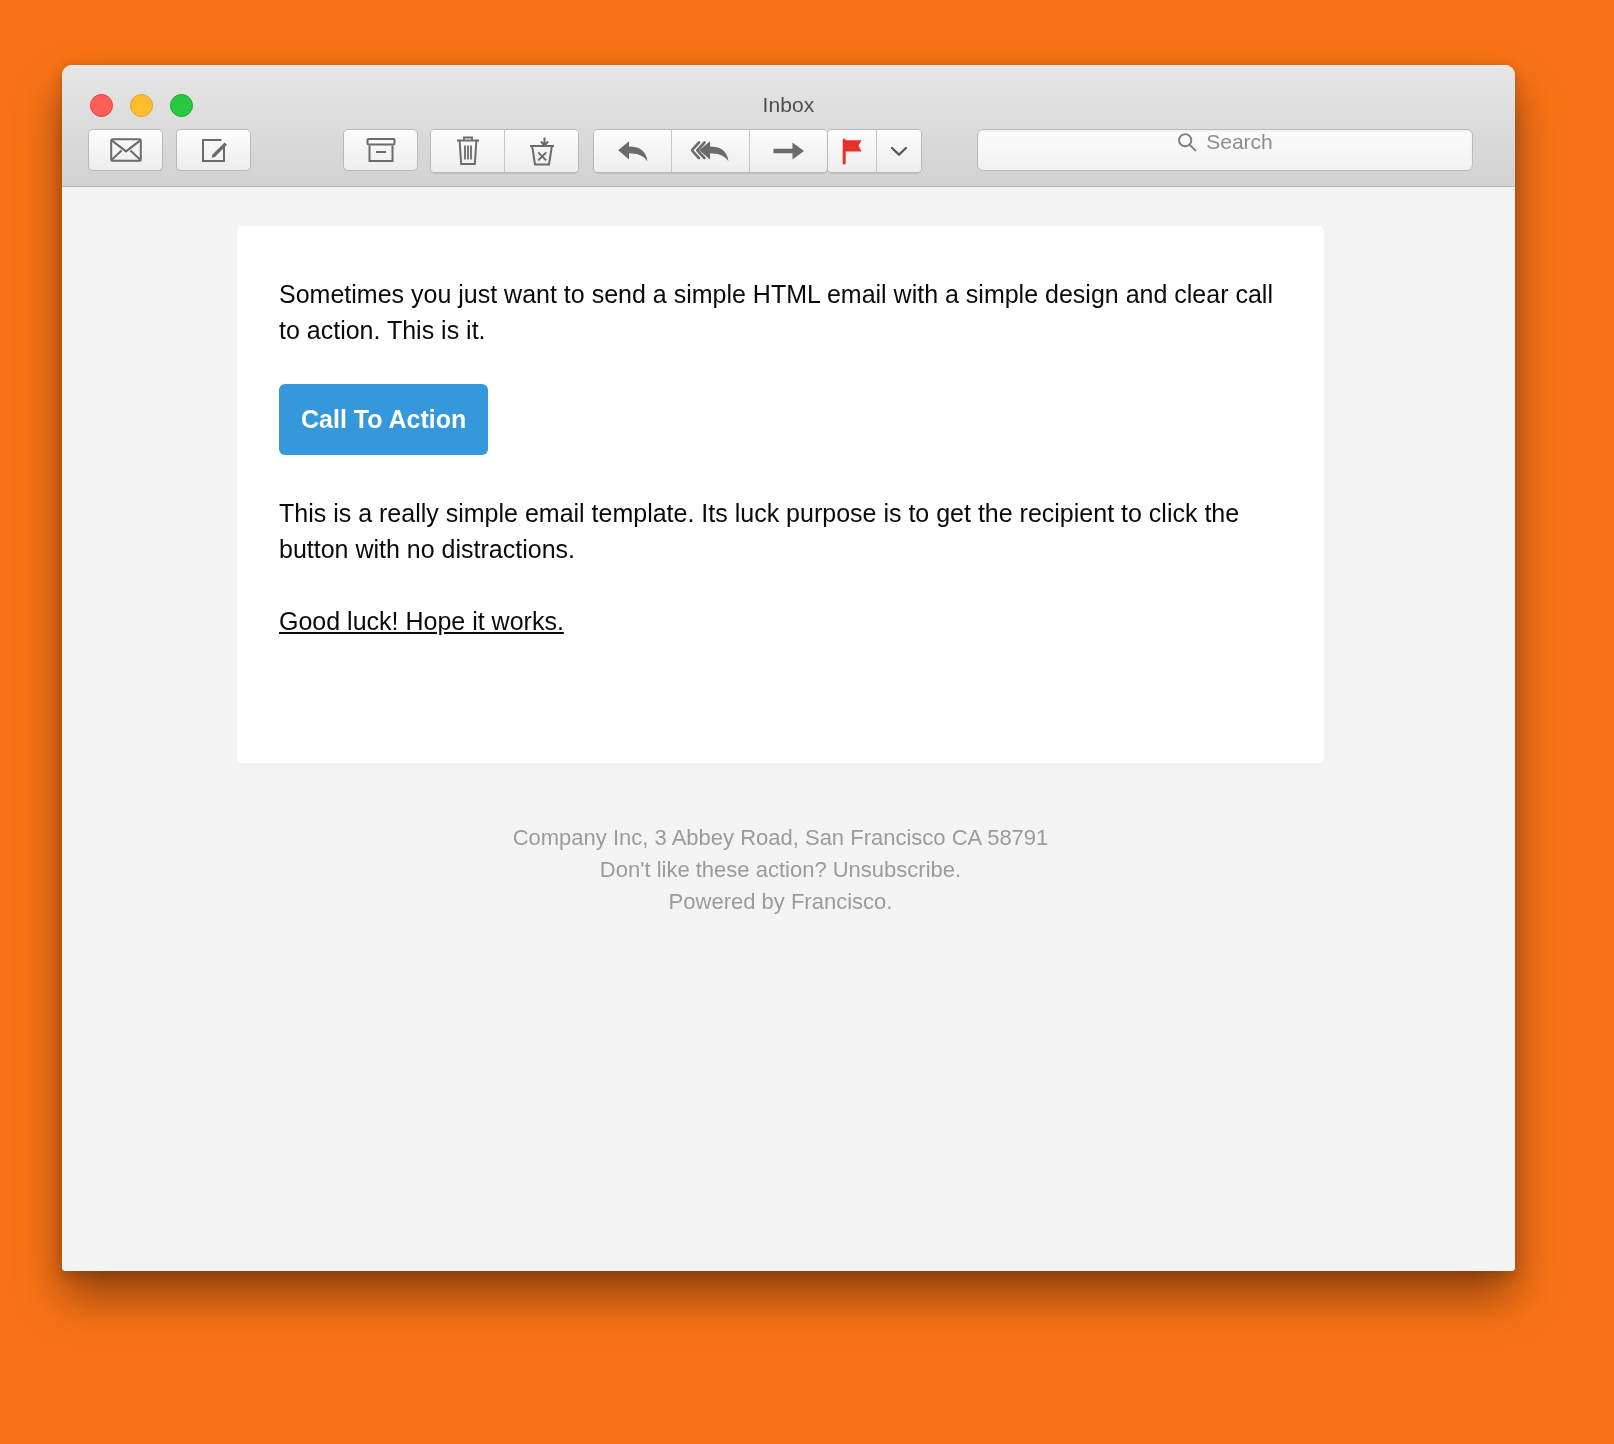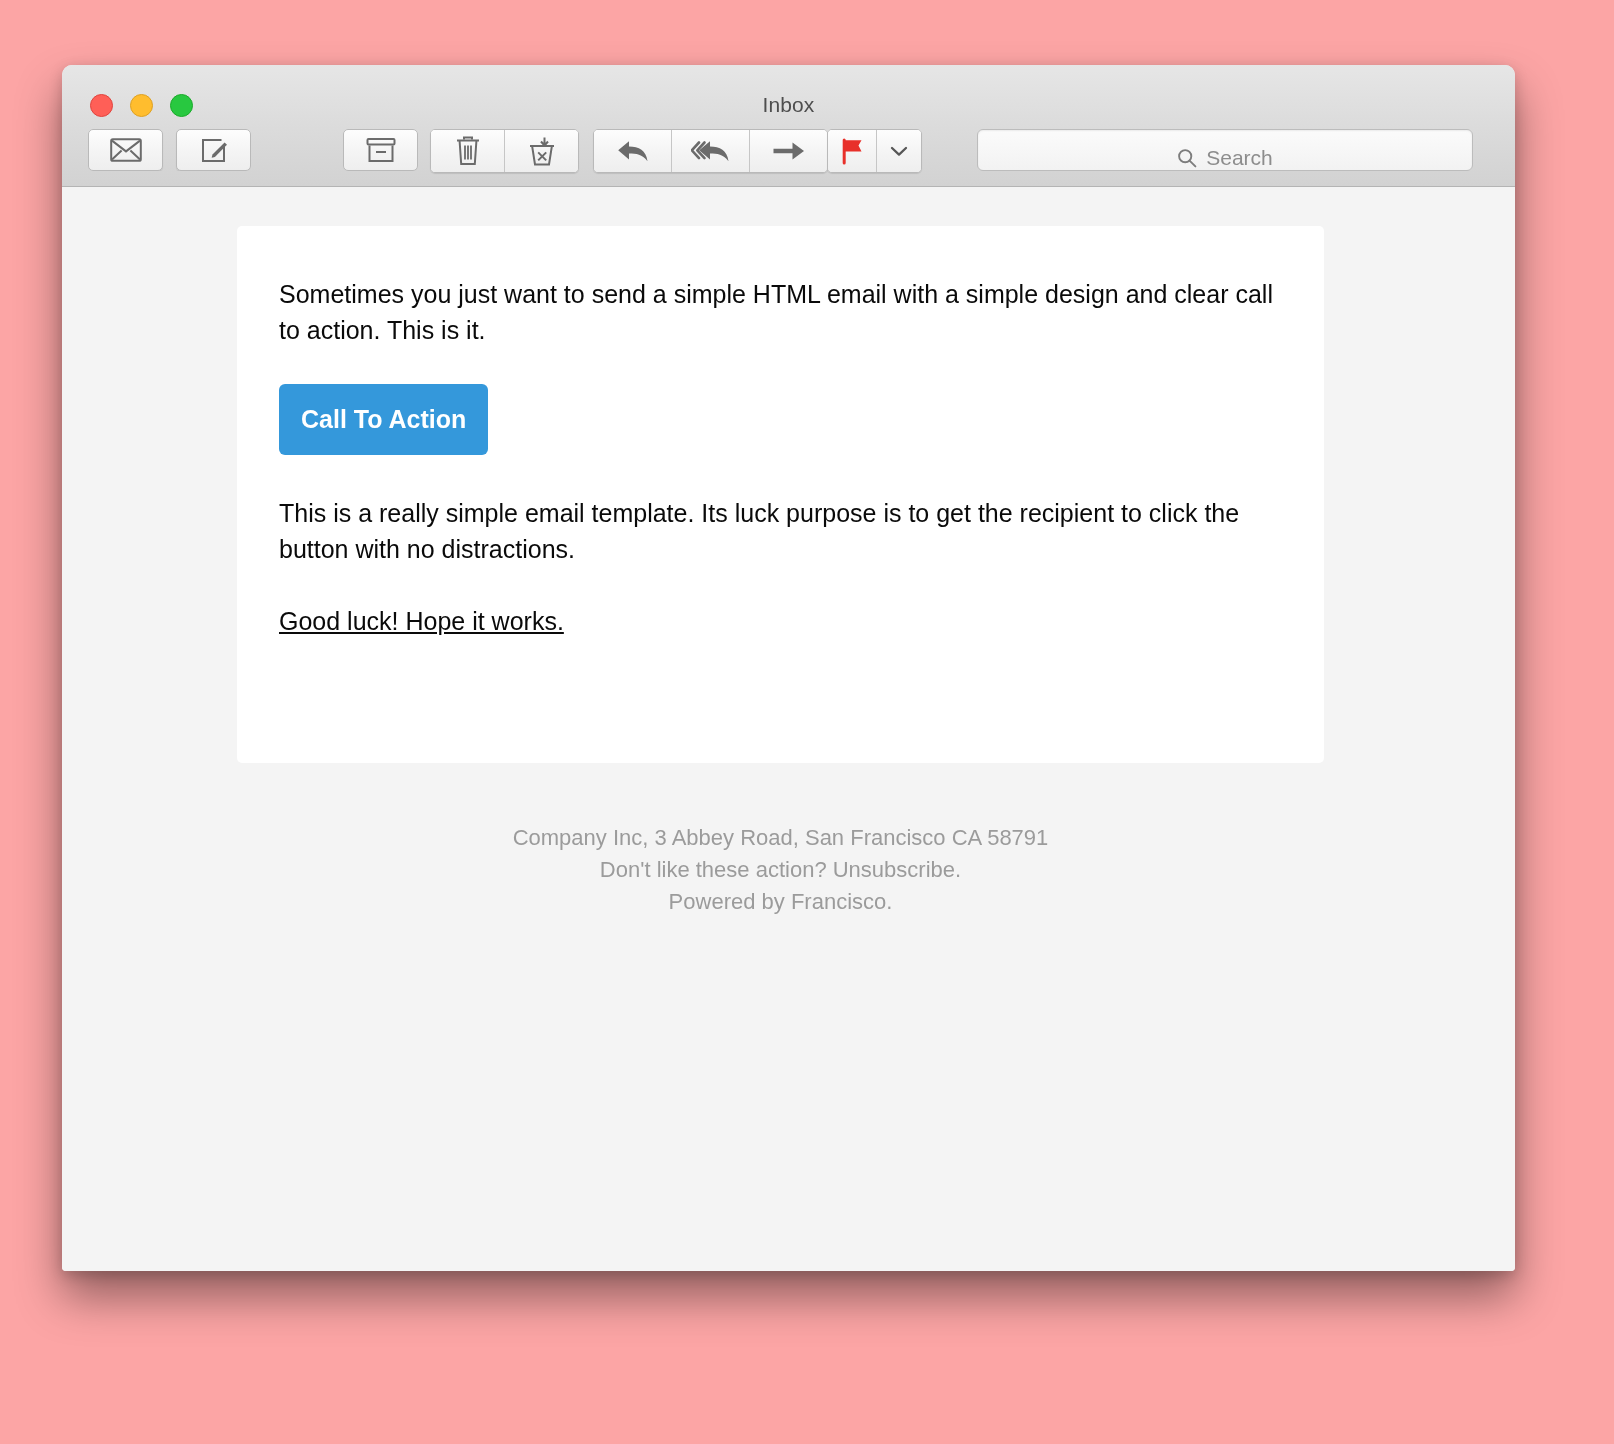--- a/index.html
+++ b/index.html
@@ -10,21 +10,21 @@
     height: 1444px;
     background: #ffffff;
     font-family: "Liberation Sans", sans-serif;
     overflow: hidden;
   }
 
   #stage {
     position: relative;
     width: 1614px;
     height: 1444px;
-    background: #fca5a5;
+    background: #f97316;
   }
 
   
   .window {
     position: absolute;
     left: 62px;
     top: 65px;
     width: 1453px;
     height: 1206px;
     border-radius: 10px 10px 4px 4px;
@@ -128,21 +128,21 @@
     position: absolute;
     left: 915px;
     top: 0;
     width: 496px;
     height: 42px;
     border-radius: 6px;
     border: 1px solid #bcbcbc;
     background: linear-gradient(to bottom, #fbfbfb 0%, #f6f6f6 60%, #f2f2f2 100%);
     box-shadow: inset 0 1px 2px rgba(0,0,0,0.07);
     display: flex;
-    align-items: flex-end;
+    align-items: flex-start;
     justify-content: center;
     box-sizing: border-box;
   }
   .search-inner {
     display: flex;
     align-items: center;
     gap: 9px;
   }
   .search-placeholder {
     font-size: 21px;

